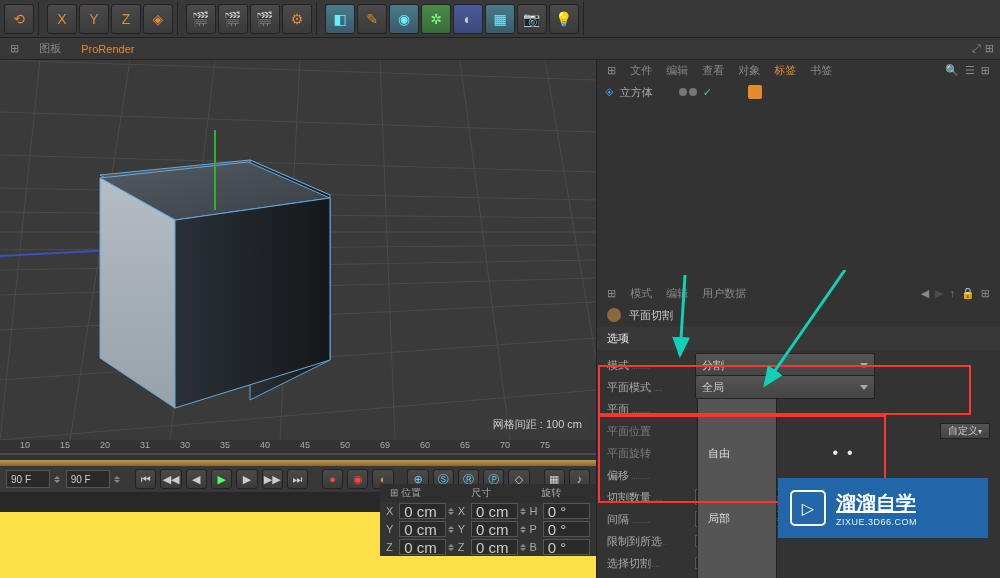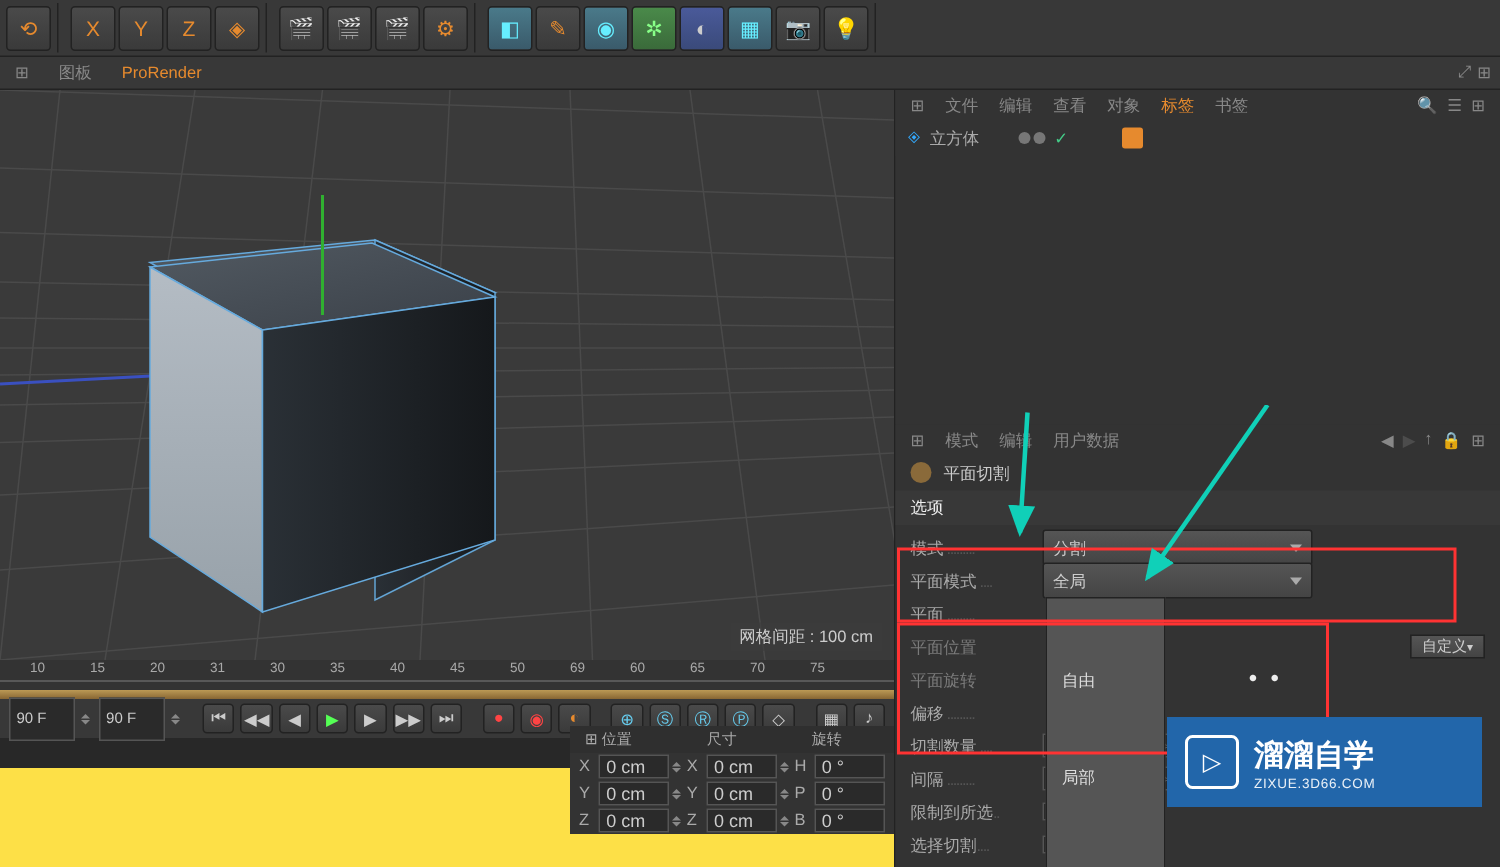--- a/index.html
+++ b/index.html
@@ -26,34 +26,34 @@
 .grid-floor { position: absolute; inset: 0; }
 .vp-info { position: absolute; right: 8px; bottom: 6px; color: #ccc; font-size: 11px; background: rgba(60,60,60,.6); padding: 2px 6px; }
 
 
 .timeline { height: 20px; background: #333; display: flex; align-items: center; font-size: 10px; color: #aaa; position: relative; }
 .ruler-canvas { position:absolute; inset:0; }
 .tl-n { position: absolute; top: 0; font-size: 9px; }
 
 
 .playback { height: 26px; background: #383838; display: flex; align-items: center; gap: 4px; padding: 0 6px; }
-.pb-input { width: 44px; height: 29px; background: #2a2a2a; border: 1px solid #555; color: #ccc; font-size: 10px; padding: 0 4px; }
+.pb-input { width: 44px; height: 18px; background: #2a2a2a; border: 1px solid #555; color: #ccc; font-size: 10px; padding: 0 4px; }
 .pb-btn { width: 22px; height: 20px; background: linear-gradient(#4a4a4a,#3a3a3a); border: 1px solid #222; border-radius: 3px; display: flex; align-items: center; justify-content: center; font-size: 11px; color: #ccc; }
 .pb-btn.rec { color: #f44; }
 .pb-btn.play { color: #5f5; }
 .pb-btn.orange { color: #e68a2e; }
 .pb-btn.cyan { color: #6ce; }
 
 
 .bottom-strip { height: 20px; background: #282828; }
 .coord-panel { position: absolute; left: 380px; top: 484px; width: 216px; background: #333; font-size: 11px; }
 .coord-header { height: 18px; background: #2f2f2f; display: flex; align-items: center; padding: 0 10px; gap: 50px; color: #aaa; font-size: 10px; }
 .coord-row { height: 18px; display: flex; align-items: center; gap: 2px; padding: 2px 6px; }
 .coord-lbl { width: 12px; color: #aaa; }
-.coord-field { width: 50px; height: 16px; background: #2a2a2a; border: 1px solid #555; color: #ccc; font-size: 12px; padding: 0 4px; display: flex; align-items: center; justify-content: space-between; }
+.coord-field { width: 50px; height: 16px; background: #2a2a2a; border: 1px solid #555; color: #ccc; font-size: 15px; padding: 0 4px; display: flex; align-items: center; justify-content: space-between; }
 .spinner { display:flex; flex-direction:column; width:8px; }
 .sp-arrow { width: 0; height:0; border-left:3px solid transparent; border-right:3px solid transparent; }
 .sp-up { border-bottom:3px solid #888; margin-bottom:1px;}
 .sp-dn { border-top:3px solid #888; }
 
 
 .right { width: 404px; display: flex; flex-direction: column; background: #333; border-left: 1px solid #222; }
 
 .obj-panel { height: 298px; background: #333; }
 .obj-tabs { height: 20px; background: #333; display: flex; align-items: center; gap: 14px; padding: 0 10px; font-size: 11px; color: #888; }
@@ -90,21 +90,21 @@
 
 .red-box { position: absolute; border: 2px solid #f33; pointer-events: none; z-index: 30; }
 
 
 .arrow-annot { position: absolute; z-index: 40; }
 
 
 .watermark { position: absolute; right: 12px; bottom: 40px; width: 210px; height: 60px; background: #2266aa; display: flex; align-items: center; padding: 0 12px; gap: 10px; z-index: 50; }
 .wm-logo { width: 36px; height: 36px; border: 2px solid #fff; border-radius: 5px; display: flex; align-items: center; justify-content: center; color: #fff; font-size: 16px; }
 .wm-txt { color: #fff; }
-.wm-title { font-size: 20px; font-weight: bold; }
+.wm-title { font-size: 20px; font-weight: bold; text-decoration: underline; }
 .wm-sub { font-size: 9px; opacity: .9; letter-spacing:.5px;}
 </style>
 </head>
 <body>
 
 <div class="top-toolbar">
   <div class="tb-group">
     <div class="tb-btn orange">⟲</div>
   </div>
   <div class="tb-group">

